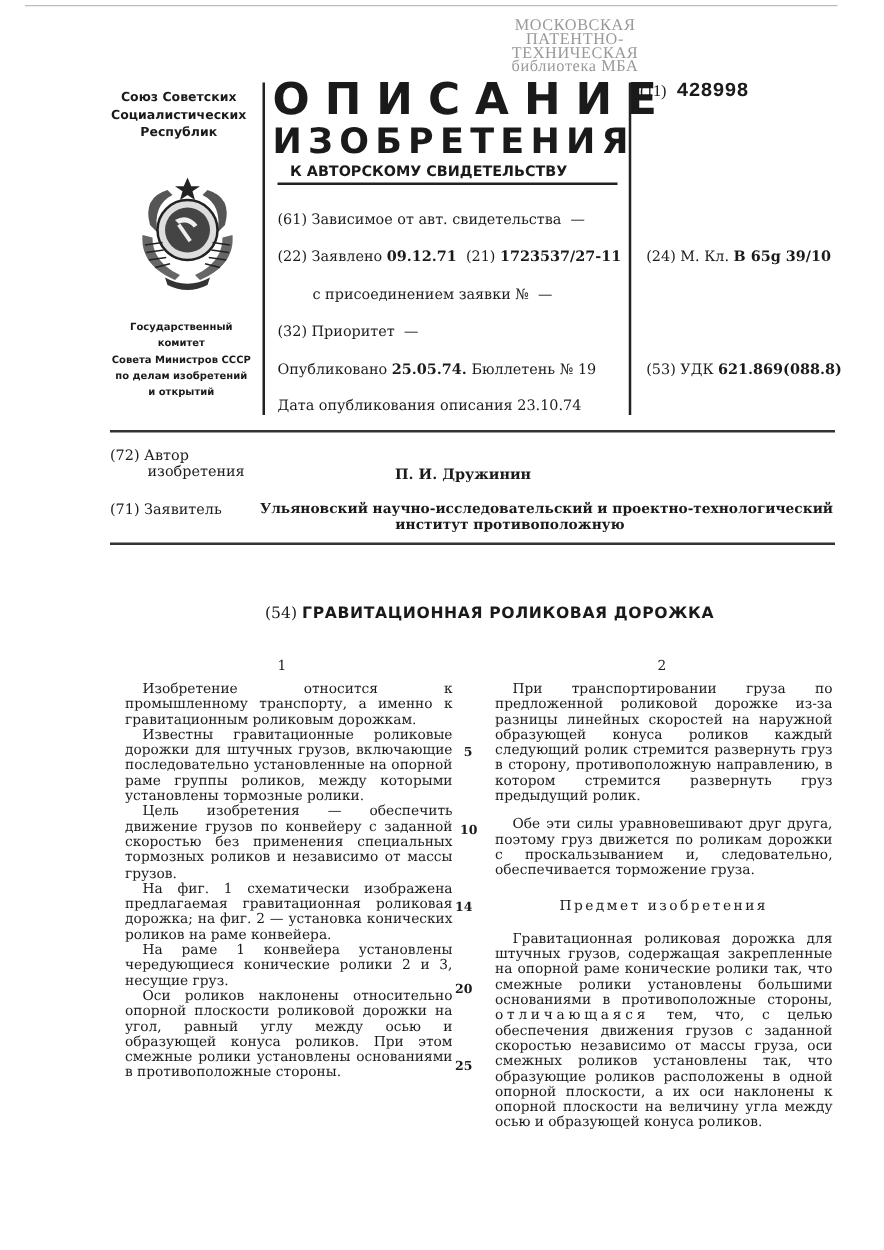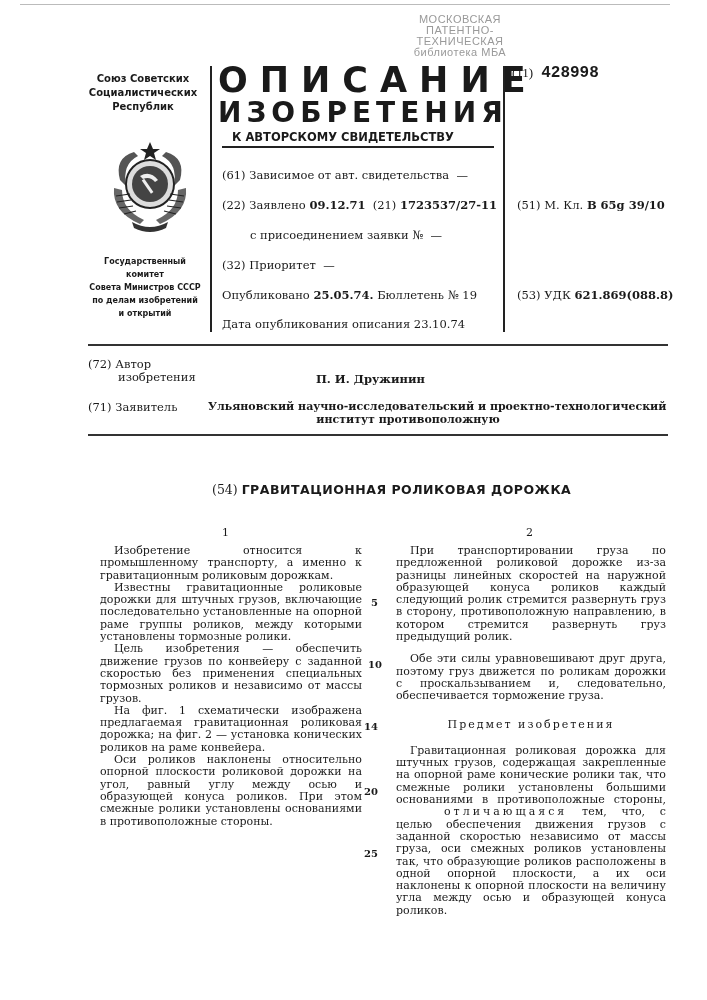--- a/index.html
+++ b/index.html
@@ -1,21 +1,21 @@
 <!DOCTYPE html>
 <html><head>
 <meta charset="utf-8">
 <style>
   html, body { margin: 0; padding: 0; background: #ffffff; }
   body { width: 707px; height: 1000px; position: relative; overflow: hidden; color: #1a1a1a; font-family: "DejaVu Serif", serif; }
   .abs { position: absolute; }
   .serif { font-family: "Liberation Serif", serif; }
 
   .topline { left: 20px; top: 4px; width: 650px; height: 1px; background: #bbb; }
-  .stamp { left: 400px; top: 14px; width: 120px; font-size: 11px; line-height: 11px; color: #999; text-align: center; font-family: Liberation Sans, sans-serif; letter-spacing: 0.5px; }
+  .stamp { left: 400px; top: 14px; width: 120px; font-size: 13px; line-height: 11px; color: #999; text-align: center; font-family: Liberation Serif, serif; letter-spacing: 0.5px; }
 
   .union { left: 88px; top: 72px; width: 110px; text-align: center; font-family: "DejaVu Sans", sans-serif; font-weight: bold; font-size: 10px; line-height: 14px; }
   .vdiv1 { left: 210px; top: 66px; width: 2px; height: 266px; background: #222; }
   .vdiv2 { left: 503px; top: 66px; width: 1.5px; height: 266px; background: #222; }
 
   .title1 { left: 218px; top: 62px; width: 285px; font-family: "DejaVu Sans", sans-serif; font-weight: bold; font-size: 35px; letter-spacing: 12px; line-height: 36px; }
   .title2 { left: 218px; top: 98px; width: 285px; font-family: "DejaVu Sans", sans-serif; font-weight: bold; font-size: 28px; letter-spacing: 5px; line-height: 30px; }
   .subtitle { left: 232px; top: 130px; width: 265px; font-family: "DejaVu Sans", sans-serif; font-weight: bold; font-size: 11.5px; line-height: 14px; }
   .subline { left: 222px; top: 146px; width: 272px; height: 1.5px; background: #222; }
 
@@ -30,21 +30,21 @@
   .field b { font-weight: bold; }
 
   .hline { height: 1.5px; background: #333; }
 
   .col { font-size: 11px; line-height: 12.3px; text-align: justify; }
   .col p { margin: 0; text-indent: 14px; }
   .col p.gap { margin-top: 10px; }
   .lnum { font-size: 10px; font-weight: bold; width: 18px; text-align: right; }
   .heading54 { font-size: 12.5px; }
   .heading54 b { font-family: "DejaVu Sans", sans-serif; font-weight: bold; letter-spacing: 0.5px; }
-  .spaced { letter-spacing: 3px; margin-left: 48px; }
+  .spaced { letter-spacing: 3px; }
 </style>
 </head>
 <body>
 
 <div class="abs topline"></div>
 
 <div class="abs stamp">
   <div>МОСКОВСКАЯ</div>
   <div>ПАТЕНТНО-ТЕХНИЧЕСКАЯ</div>
   <div>библиотека МБА</div>
@@ -124,21 +124,21 @@
   <b>25.05.74.</b>
   <span>Бюллетень №</span>
   <span>19</span>
 </div>
 <div class="abs field" style="left:222px; top:317px;">
   <span>Дата опубликования описания</span>
   <span>23.10.74</span>
 </div>
 
 <div class="abs field" style="left:517px; top:198px;">
-  <span>(51)</span>
+  <span>(24)</span>
   <span>М. Кл.</span>
   <b>B 65g 39/10</b>
 </div>
 <div class="abs field" style="left:517px; top:288px;">
   <span>(53)</span>
   <span>УДК</span>
   <b>621.869(088.8)</b>
 </div>
 
 <div class="abs hline" style="left:88px; top:344px; width:580px;"></div>
@@ -165,20 +165,21 @@
 </div>
 
 <div class="abs" style="left:222px; top:526px; font-size:11px;">1</div>
 <div class="abs" style="left:526px; top:526px; font-size:11px;">2</div>
 
 <div class="abs col" style="left:100px; top:545px; width:262px;">
   <p>Изобретение относится к промышленному транспорту, а именно к гравитационным роликовым дорожкам.</p>
   <p>Известны гравитационные роликовые дорожки для штучных грузов, включающие последовательно установленные на опорной раме группы роликов, между которыми установлены тормозные ролики.</p>
   <p>Цель изобретения — обеспечить движение грузов по конвейеру с заданной скоростью без применения специальных тормозных роликов и независимо от массы грузов.</p>
   <p>На фиг. 1 схематически изображена предлагаемая гравитационная роликовая дорожка; на фиг. 2 — установка конических роликов на раме конвейера.</p>
+  <p>На раме 1 конвейера установлены чередующиеся конические ролики 2 и 3, несущие груз.</p>
   <p>Оси роликов наклонены относительно опорной плоскости роликовой дорожки на угол, равный углу между осью и образующей конуса роликов. При этом смежные ролики установлены основаниями в противоположные стороны.</p>
 </div>
 
 <div class="abs lnum" style="left:360px; top:597px;">5</div>
 <div class="abs lnum" style="left:364px; top:659px;">10</div>
 <div class="abs lnum" style="left:360px; top:721px;">14</div>
 <div class="abs lnum" style="left:360px; top:786px;">20</div>
 <div class="abs lnum" style="left:360px; top:848px;">25</div>
 
 <div class="abs col" style="left:396px; top:545px; width:270px;">

